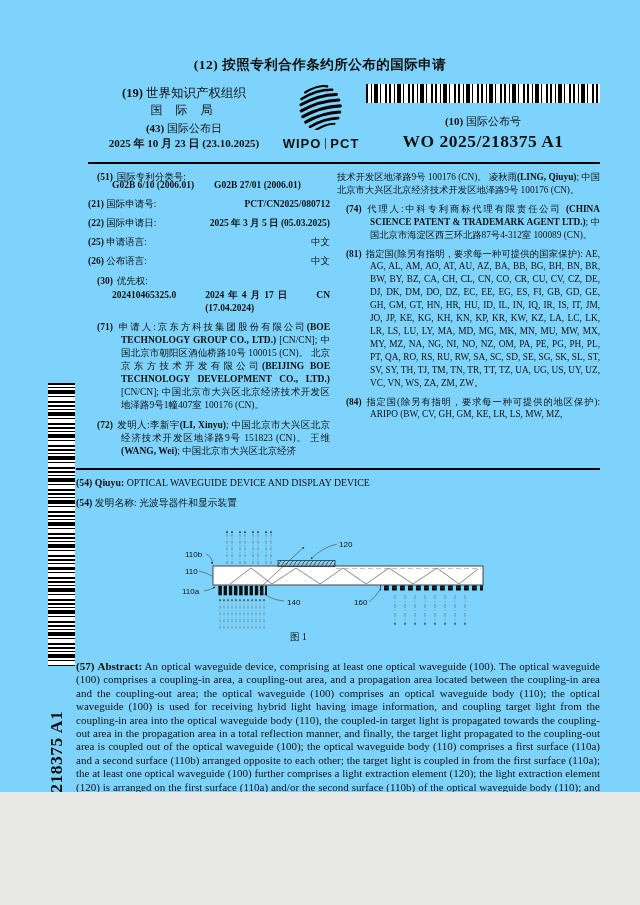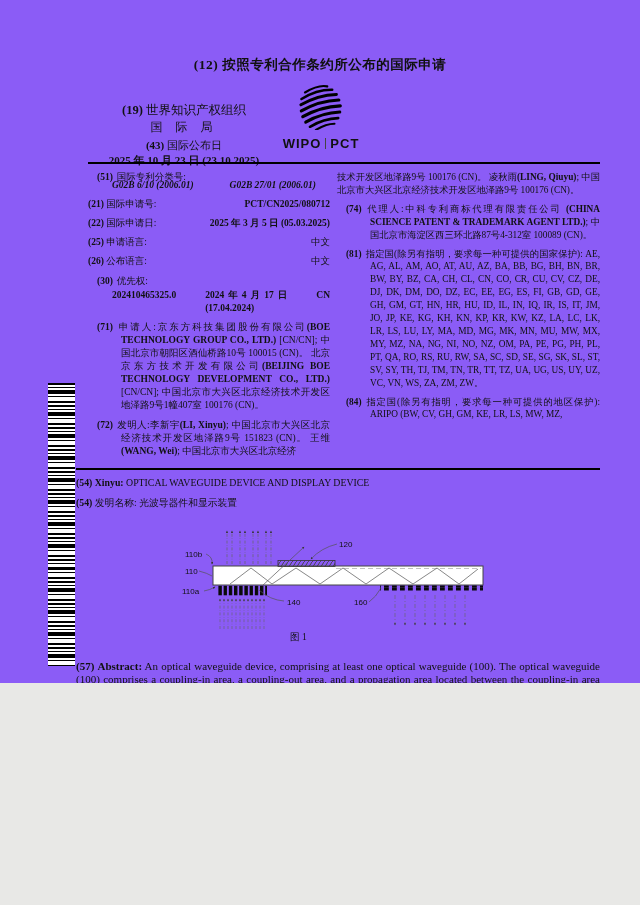--- a/index.html
+++ b/index.html
@@ -1,25 +1,25 @@
 <!DOCTYPE html>
 <html><head>
 <meta charset="utf-8">
 <style>
   html,body{margin:0;padding:0;background:#e8e8e6;}
   .page{
-    position:relative;width:640px;height:683px;background:#8b5cf6;
+    position:relative;width:640px;height:792px;background:#7dd3fc;
     font-family:"Liberation Serif","DejaVu Serif",serif;color:#111;
     overflow:hidden;margin:0 auto;box-shadow:0 0 4px rgba(0,0,0,.25);
   }
   
   .doc-kind{position:absolute;top:56px;left:0;width:100%;text-align:center;
     font-size:13.5px;font-weight:bold;letter-spacing:.5px;}
   
-  .org-block{position:absolute;left:84px;top:85px;width:200px;text-align:center;line-height:1.35;margin-top:17px;}
+  .org-block{position:absolute;left:84px;top:85px;width:200px;text-align:center;line-height:1.35;}
   .org-l1{font-size:12.5px;}
   .org-l2{font-size:12px;letter-spacing:5px;}
   .org-l3{font-size:11px;margin-top:3px;}
   .org-l4{font-size:11px;font-weight:bold;}
   .fnum{font-weight:bold;}
   .logo-block{position:absolute;left:278px;top:84px;width:86px;text-align:center;}
   .logo-text{font-family:"Liberation Sans","DejaVu Sans",sans-serif;font-weight:bold;
     font-size:13px;letter-spacing:1px;margin-top:2px;white-space:nowrap;}
   .logo-text .sep{display:inline-block;width:0;border-left:1.5px solid #444;height:11px;
     margin:0 4px;vertical-align:-1px;}
@@ -35,21 +35,21 @@
   .col{position:absolute;top:171px;font-size:9.5px;line-height:13.1px;text-align:justify;}
   .col-left{left:88px;width:242px;}
   .col-right{left:337px;width:263px;font-size:9.3px;line-height:12.9px;}
   .field{padding-left:33px;text-indent:-24px;margin:0 0 6px 0;}
   .field .fnum{margin-right:4px;}
   .kv{display:flex;justify-content:space-between;margin:0 0 6px 0;}
   .kv .k{white-space:nowrap;}
   .kv .v{white-space:nowrap;font-weight:bold;}
   .kv .v.plain{font-weight:normal;}
   .subline{display:flex;justify-content:space-between;padding-left:24px;margin:0 0 6px 0;font-weight:bold;gap:29px;}
-  .ipc-line{padding-left:24px;margin:-6px 0 6px 0;font-weight:bold;font-style:italic;display:flex;gap:36px;}
+  .ipc-line{padding-left:24px;margin:-6px 0 6px 0;font-weight:bold;display:flex;gap:20px;}
   .bold{font-weight:bold;}
   
   .title-line{position:absolute;left:76px;width:524px;font-size:9.8px;}
   .title-en{top:477px;}
   .title-zh{top:497px;}
   
   .figure-wrap{position:absolute;left:168px;top:518px;width:334px;height:128px;}
   .fig-caption{position:absolute;left:290px;top:631px;width:90px;text-align:left;font-size:9.5px;}
   
   .abstract{position:absolute;left:76px;top:660px;width:524px;
@@ -84,20 +84,25 @@
         <path d="M7,22 Q27,16.5 46,20.5" stroke-width="3.2"></path>
         <path d="M7,28 Q27,22.5 46,26.5" stroke-width="3.2"></path>
         <path d="M8.5,34 Q27,29 44,32.5" stroke-width="3"></path>
         <path d="M11.5,39.5 Q27,35 41,38" stroke-width="2.6"></path>
         <path d="M16.5,44 Q28,40.5 36,42.5" stroke-width="2.2"></path>
       </g>
     </svg>
     <div class="logo-text"><span>WIPO</span><span class="sep"></span><span>PCT</span></div>
   </div>
 
+  <div class="pubno-block">
+    <div class="barcode-top"></div>
+    <div class="pubno-label"><span class="fnum">(10)</span> <span>国际公布号</span></div>
+    <div class="pubno-value">WO 2025/218375 A1</div>
+  </div>
 
   <div class="rule rule-header"></div>
 
   <div class="col col-left">
     <p class="field" style="margin-bottom:1px"><span class="fnum">(51)</span><span>国际专利分类号:</span></p>
     <div class="ipc-line">
         <span>G02B 6/10 (2006.01)</span>
         <span>G02B 27/01 (2006.01)</span>
       </div>
 
@@ -138,21 +143,21 @@
 
     <p class="field"><span class="fnum">(74)</span><span>代理人:</span><span>中科专利商标代理有限责任公司 </span><span class="bold">(CHINA SCIENCE PATENT &amp; TRADEMARK AGENT LTD.)</span><span>; 中国北京市海淀区西三环北路87号4-312室 100089 (CN)。</span></p>
 
     <p class="field"><span class="fnum">(81)</span><span>指定国(除另有指明，要求每一种可提供的国家保护): </span><span>AE, AG, AL, AM, AO, AT, AU, AZ, BA, BB, BG, BH, BN, BR, BW, BY, BZ, CA, CH, CL, CN, CO, CR, CU, CV, CZ, DE, DJ, DK, DM, DO, DZ, EC, EE, EG, ES, FI, GB, GD, GE, GH, GM, GT, HN, HR, HU, ID, IL, IN, IQ, IR, IS, IT, JM, JO, JP, KE, KG, KH, KN, KP, KR, KW, KZ, LA, LC, LK, LR, LS, LU, LY, MA, MD, MG, MK, MN, MU, MW, MX, MY, MZ, NA, NG, NI, NO, NZ, OM, PA, PE, PG, PH, PL, PT, QA, RO, RS, RU, RW, SA, SC, SD, SE, SG, SK, SL, ST, SV, SY, TH, TJ, TM, TN, TR, TT, TZ, UA, UG, US, UY, UZ, VC, VN, WS, ZA, ZM, ZW。</span></p>
 
     <p class="field"><span class="fnum">(84)</span><span>指定国(除另有指明，要求每一种可提供的地区保护): </span><span>ARIPO (BW, CV, GH, GM, KE, LR, LS, MW, MZ,</span></p>
   </div>
 
   <div class="rule rule-title"></div>
 
-  <div class="title-line title-en"><span class="fnum">(54)</span> <span class="fnum">Xinyu:</span> <span>OPTICAL WAVEGUIDE DEVICE AND DISPLAY DEVICE</span></div>
+  <div class="title-line title-en"><span class="fnum">(54)</span> <span class="fnum">Qiuyu:</span> <span>OPTICAL WAVEGUIDE DEVICE AND DISPLAY DEVICE</span></div>
   <div class="title-line title-zh"><span class="fnum">(54)</span> <span>发明名称:</span> <span>光波导器件和显示装置</span></div>
 
   <div class="figure-wrap">
     <svg width="334" height="128" viewBox="168 520 334 128">
       <defs>
         <marker id="arr" markerWidth="6" markerHeight="6" refX="3" refY="1.6" orient="auto">
           <path d="M0,0 L3.6,1.6 L0,3.2 Z" fill="#333"></path>
         </marker>
         <pattern id="comb" width="5.2" height="10" patternUnits="userSpaceOnUse">
           <rect width="3.4" height="10" fill="#0a0a0a"></rect>

